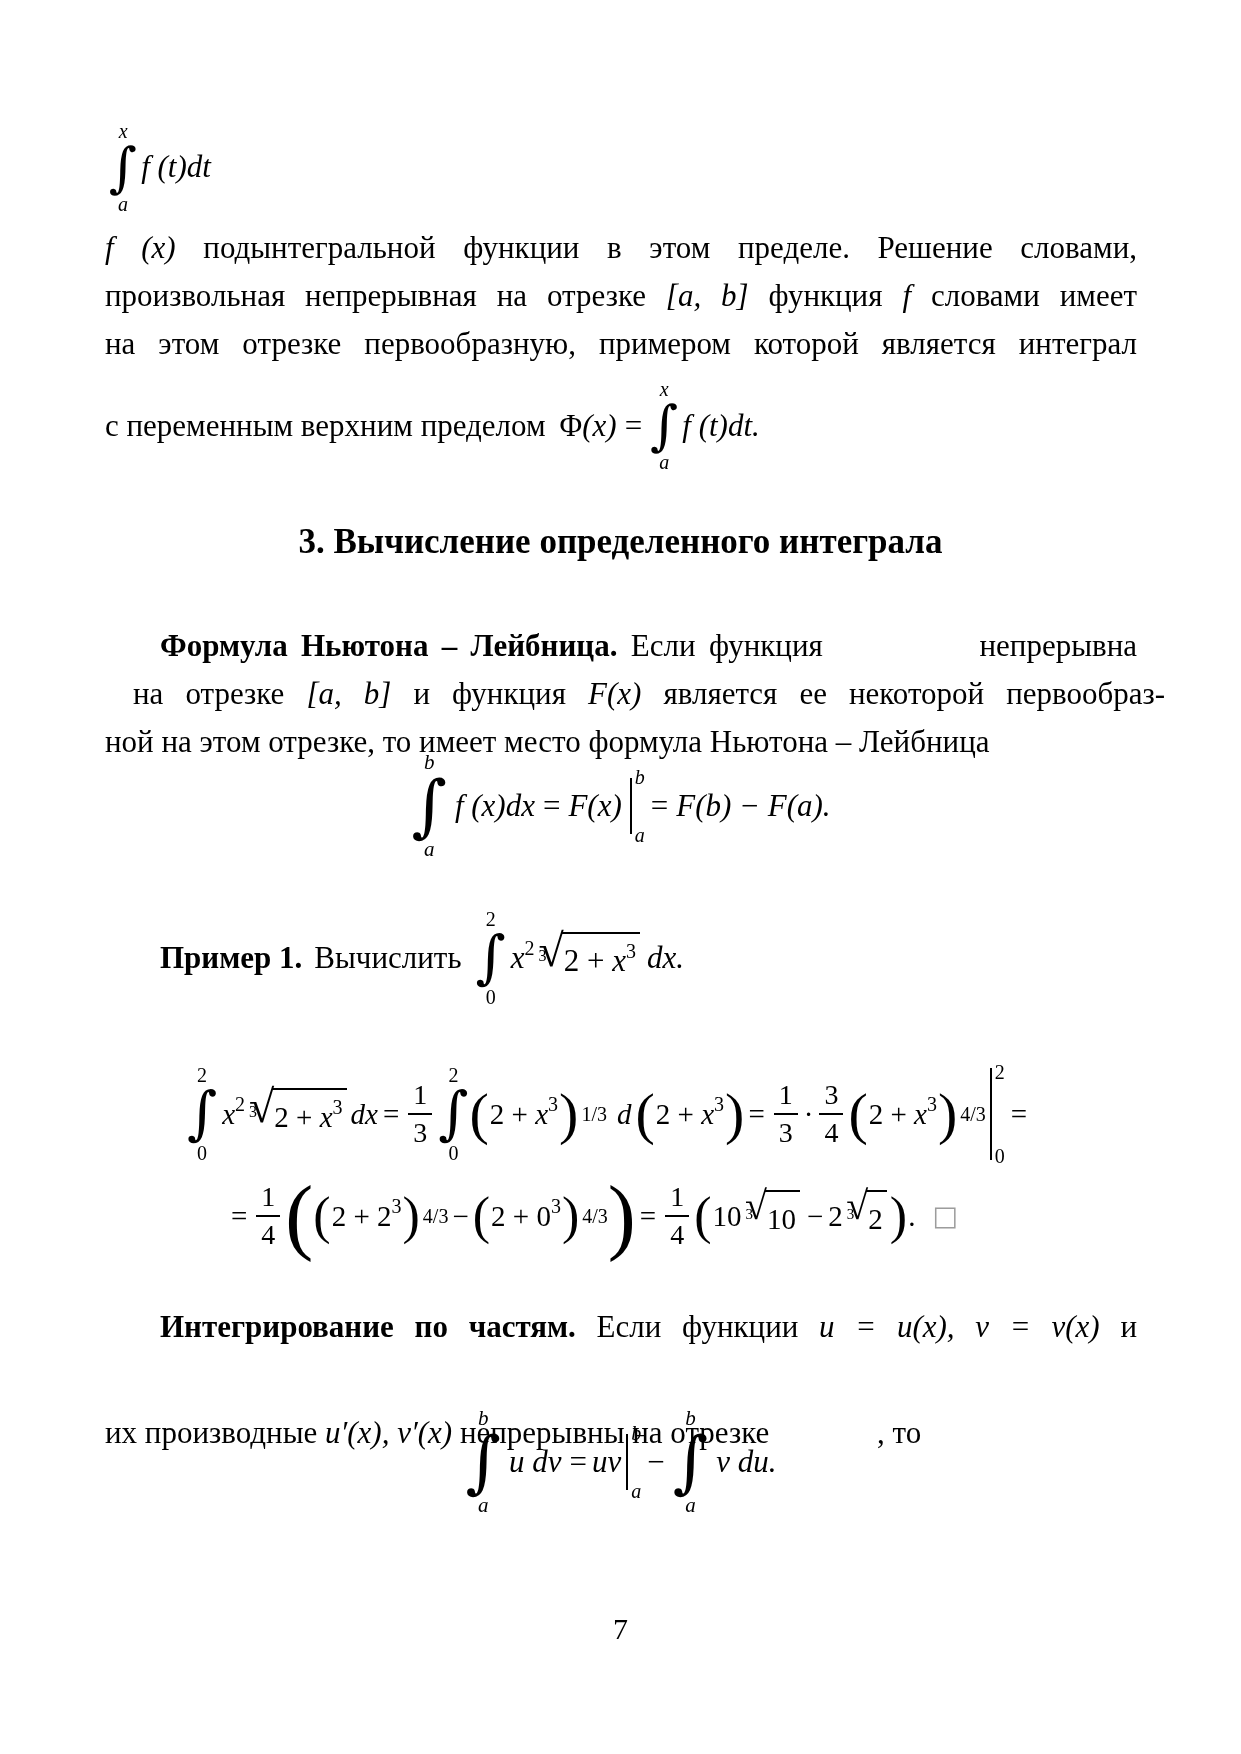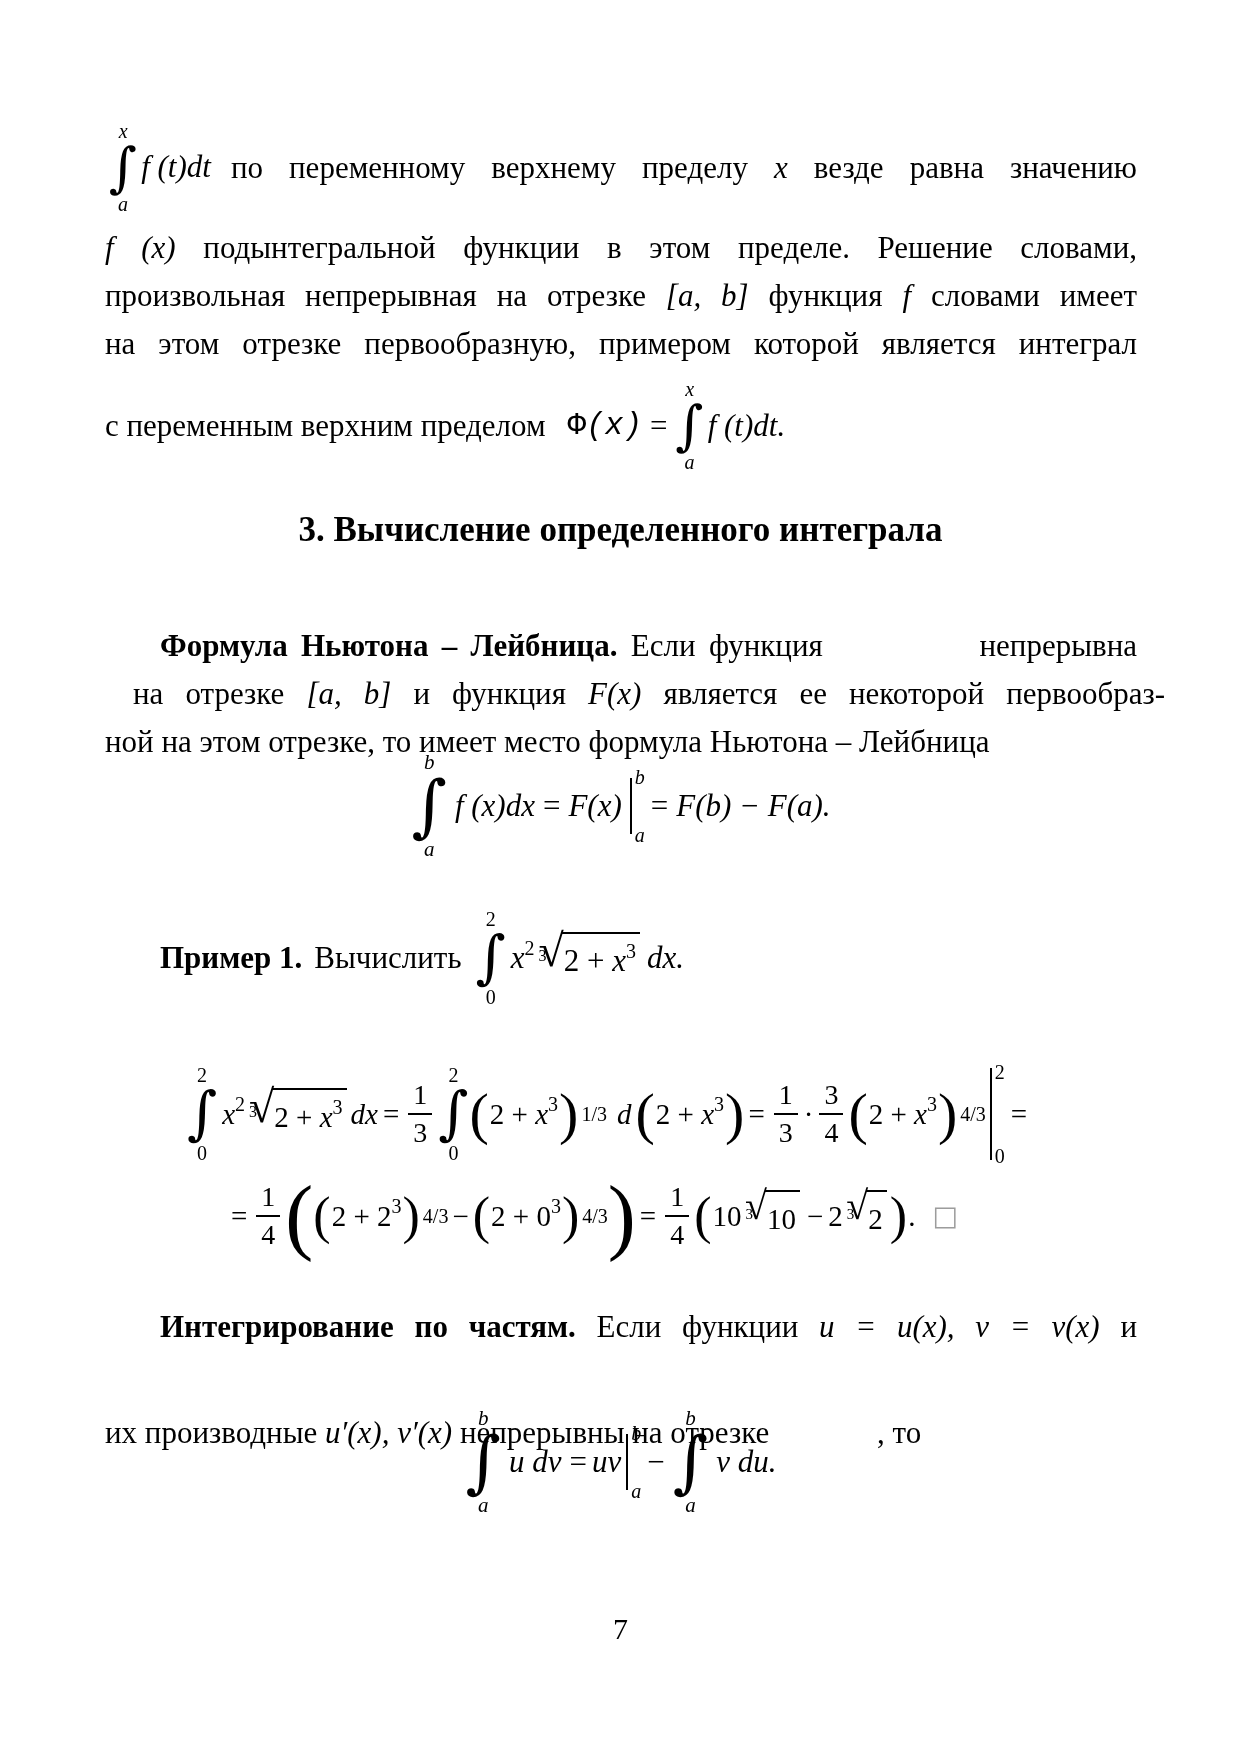--- a/index.html
+++ b/index.html
@@ -71,25 +71,20 @@
 
   <div class="line flexline" style="top:110px;height:115px;">
     <span class="flexline">
       <span class="mint">
         <span class="lim">x</span>
         <span class="sym">∫</span>
         <span class="lim">a</span>
       </span>
       <span class="mi">f (t)dt</span>
     </span>
-    <span class="fill">
-      <span>по переменному верхнему пределу</span>
-      <span class="mi">x</span>
-      <span>везде равна значению</span>
-    </span>
   </div>
 
   <div class="line just" style="top:224px;">
     <span class="mi">f (x)</span>
     <span>подынтегральной функции в этом пределе. Решение словами,</span>
   </div>
 
   <div class="line just" style="top:272px;">
     <span>произвольная непрерывная на отрезке</span>
     <span class="mi">[a, b]</span>
@@ -97,33 +92,33 @@
     <span class="mi">f</span>
     <span>словами имеет</span>
   </div>
 
   <div class="line just" style="top:320px;">
     <span>на этом отрезке первообразную, примером которой является интеграл</span>
   </div>
 
   <div class="line flexline" style="top:368px;height:115px;">
     <span>с переменным верхним пределом</span>
-    <span class="mtok" style="margin-left:22px;font-family:Liberation Mono, monospace;">
+    <span class="mtok" style="margin-left:14px;">
       <span>Φ</span><span class="mi">(x)</span>
     </span>
     <span class="mtok">=</span>
     <span class="mint">
       <span class="lim">x</span>
       <span class="sym">∫</span>
       <span class="lim">a</span>
     </span>
     <span class="mi">f (t)dt.</span>
   </div>
 
-  <div class="heading" style="top:510px;">3. Вычисление определенного интеграла</div>
+  <div class="heading" style="top:522px;">3. Вычисление определенного интеграла</div>
 
   <div class="line just" style="top:622px;">
     <span class="indent"></span><span class="b">Формула Ньютона – Лейбница.</span>
     <span>Если функция</span>
     <span class="gapA"></span>
     <span>непрерывна</span>
   </div>
 
   <div class="line just" style="top:670px;margin-left:28px;">
     <span>на отрезке</span>

